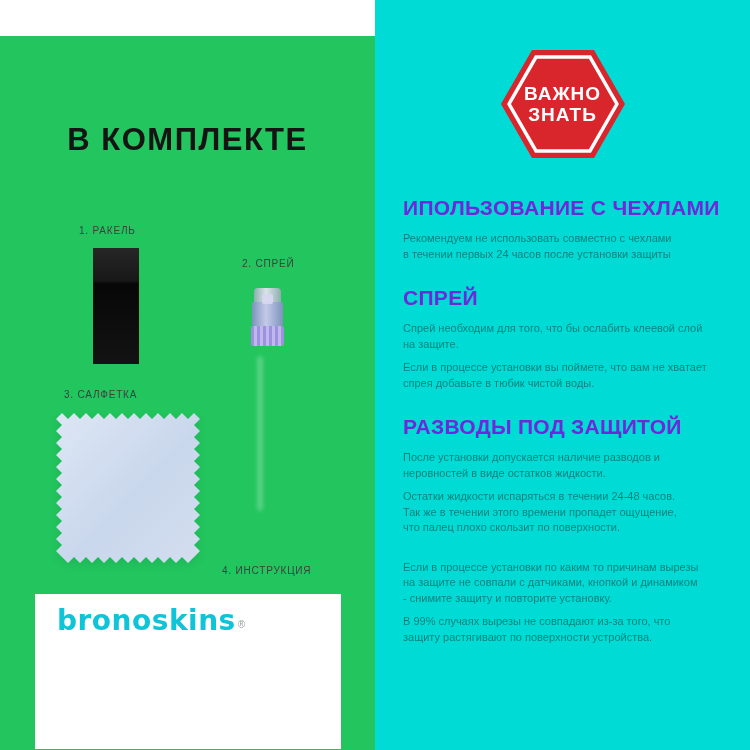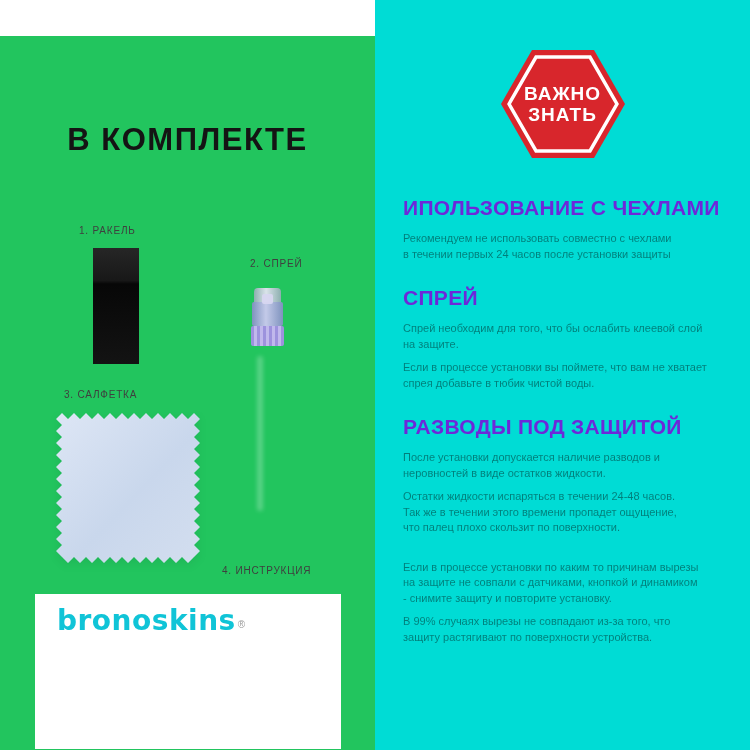--- a/index.html
+++ b/index.html
@@ -8,21 +8,21 @@
     font-family:"Liberation Sans",sans-serif;display:flex;
   }
   
   .left{position:relative;width:375px;height:750px;background:#22c55e;flex:none;margin-top:36px;}
   .kit-title{
     position:absolute;top:86px;left:0;width:100%;margin:0;text-align:center;
     font-size:31px;font-weight:700;letter-spacing:1.5px;color:#141414;
   }
   .item-label{position:absolute;font-size:10px;letter-spacing:.8px;color:#3f3f3f;}
   .lab-squeegee{top:189px;left:79px;}
-  .lab-spray{top:222px;left:250px;}
+  .lab-spray{top:222px;left:242px;}
   .lab-cloth{top:353px;left:64px;}
   .lab-instruction{top:529px;left:222px;}
 
   .squeegee{
     position:absolute;left:93px;top:212px;width:46px;height:116px;
     background:linear-gradient(180deg,#262626 0%,#181818 28%,#070707 31%,#131313 100%);
   }
 
   .bottle{position:absolute;left:251px;top:252px;width:33px;}
   .cap-top{

